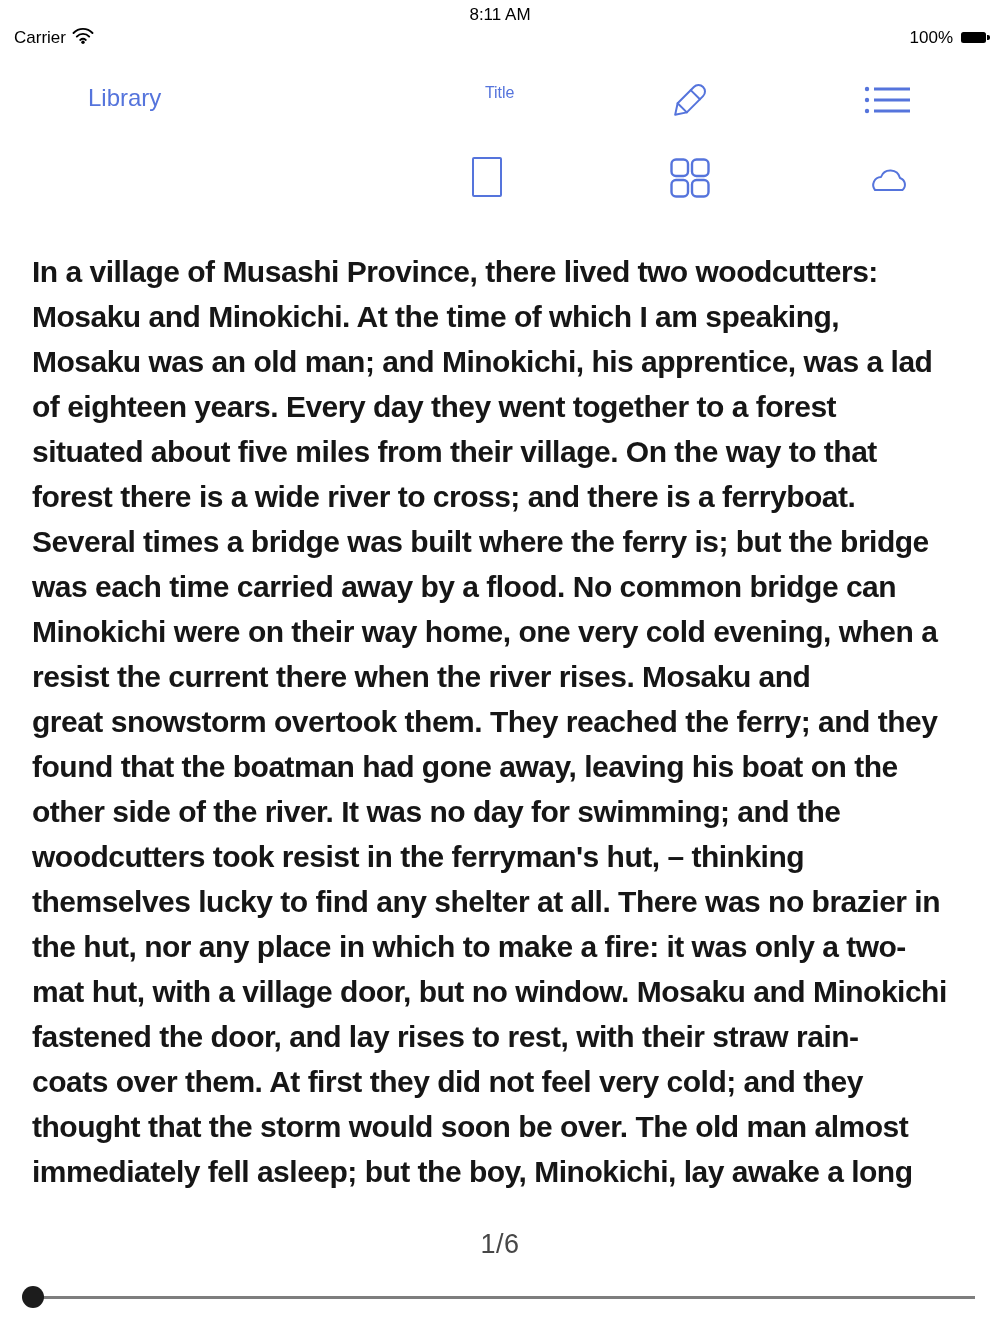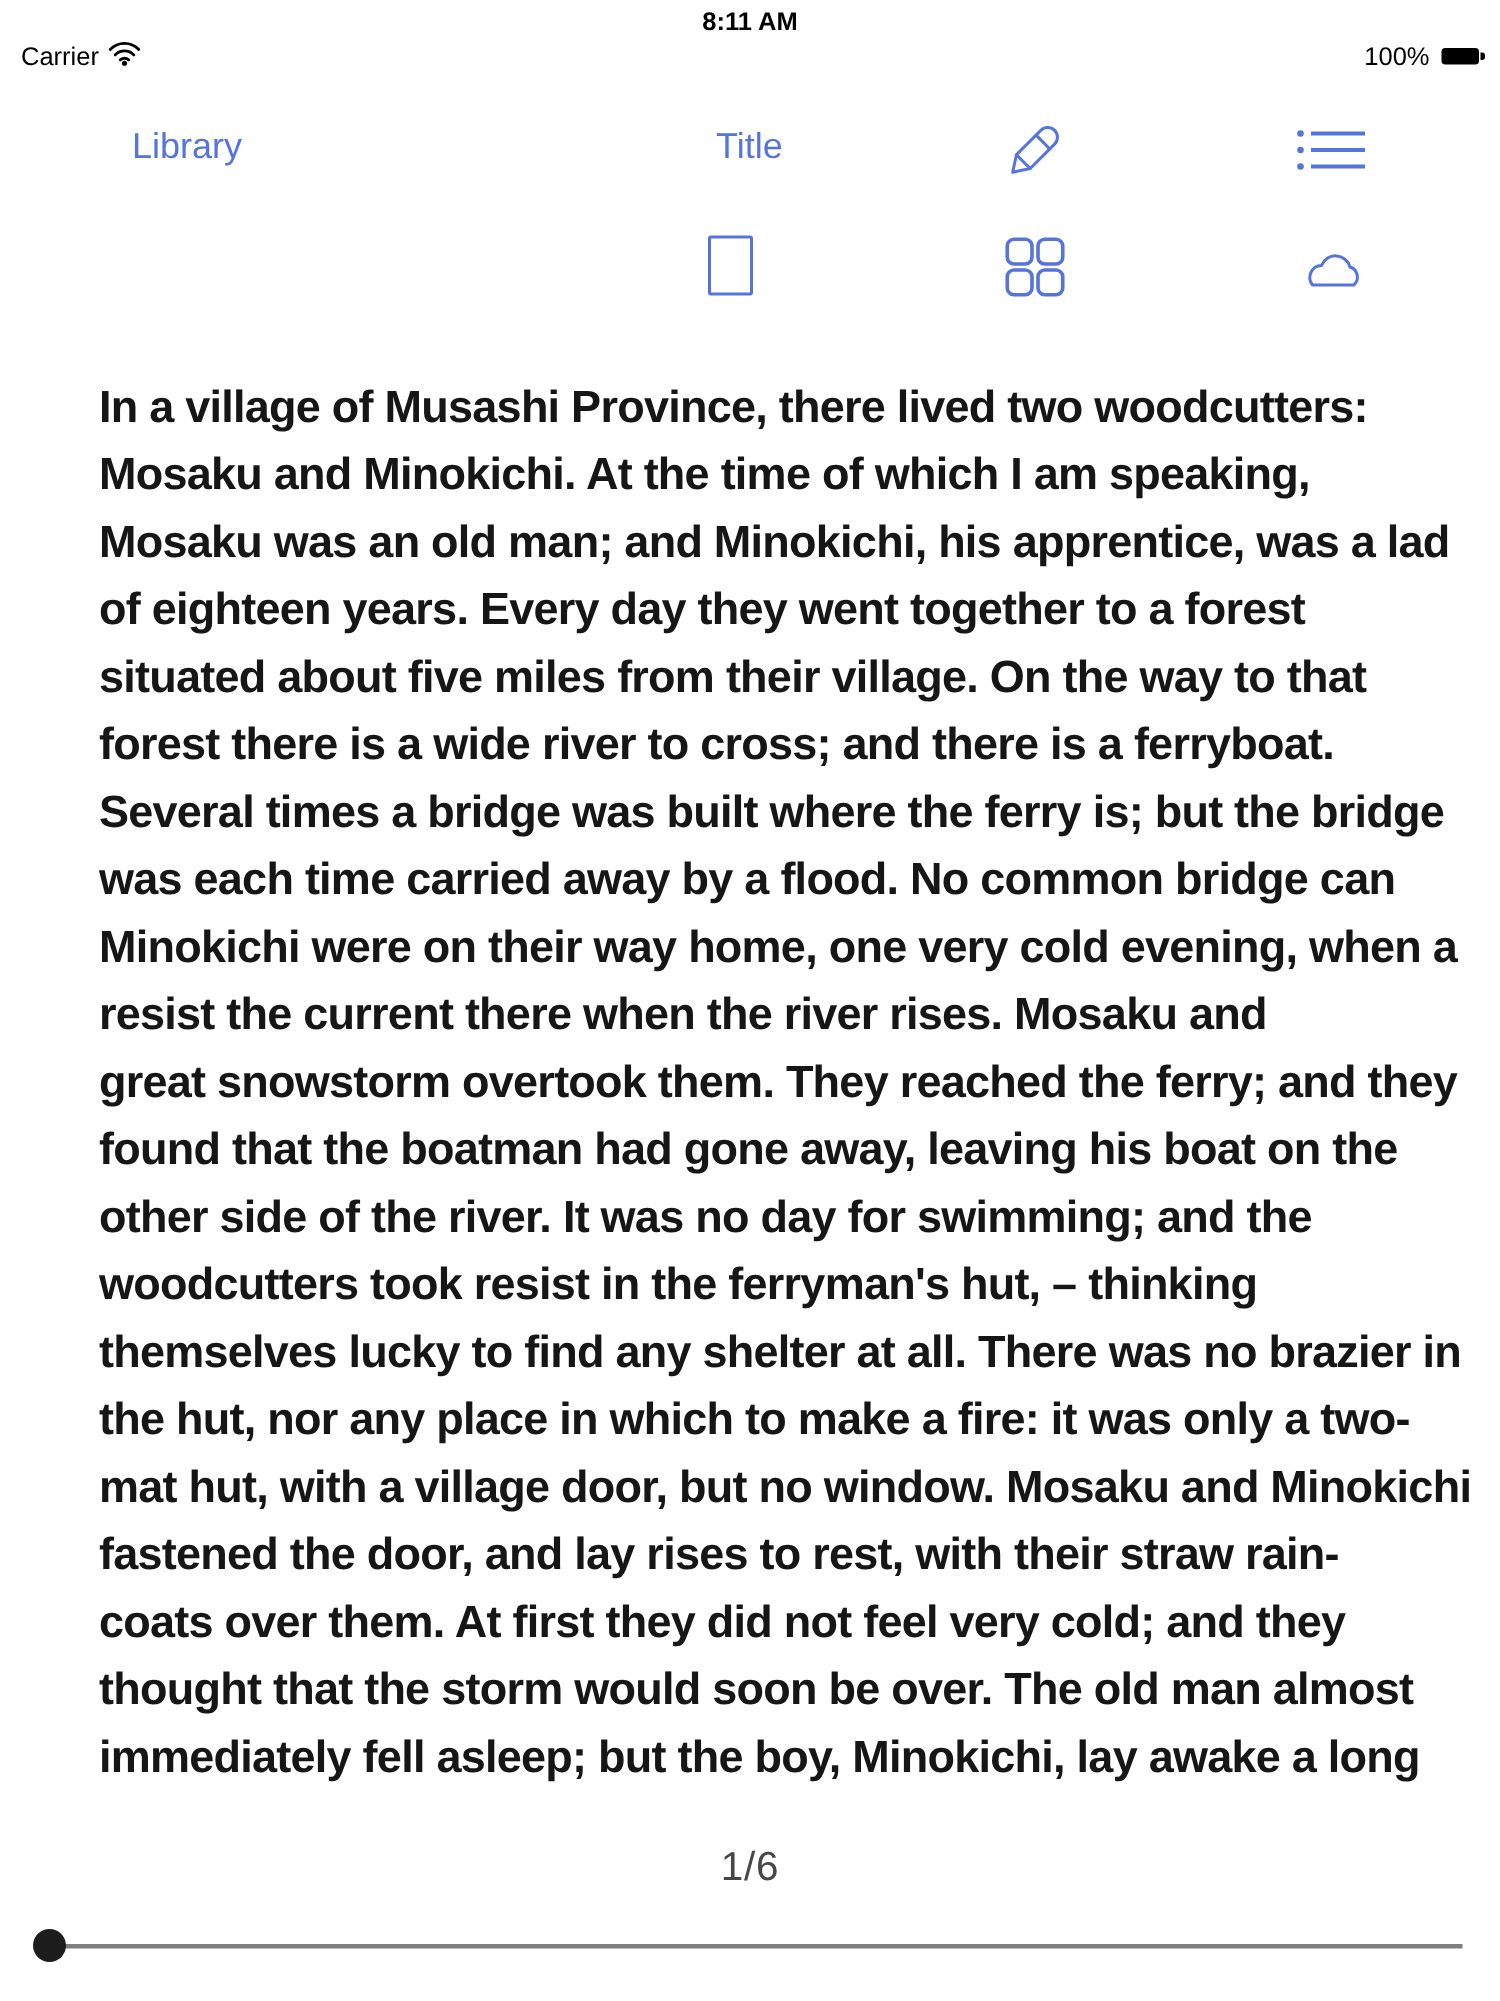--- a/index.html
+++ b/index.html
@@ -22,57 +22,57 @@
   .status-bar {
     position: absolute; top: 0; left: 0; right: 0; height: 30px;
     display: flex; align-items: center; justify-content: space-between;
     padding: 0 14px; box-sizing: border-box;
     font-size: 17px; color: var(--status-text);
   }
   .status-left, .status-right { display: flex; align-items: center; gap: 6px; margin-top: 45px; }
   .status-time {
     position: absolute; left: 50%; top: 0; height: 30px;
     display: flex; align-items: center;
-    transform: translateX(-50%); font-weight: bold;
+    transform: translateX(-50%); font-weight: normal;
   }
   .battery-body {
     width: 25px; height: 11.5px; background: #000;
     border-radius: 2.5px; position: relative; margin-left: 2px;
   }
   .battery-body::after {
     content: ""; position: absolute; right: -3.5px; top: 3.2px;
     width: 2.2px; height: 5px; background: #000; border-radius: 0 2px 2px 0;
   }
 
   
   .tb-btn { position: absolute; background: none; border: none; padding: 0; cursor: pointer; }
   .library-button {
     left: 88px; top: 84px;
     font-family: "Liberation Sans", sans-serif;
     font-size: 24px; color: var(--accent);
   }
   .book-title {
     position: absolute; left: 50%; top: 84px; transform: translateX(-51%);
-    font-size: 24px; color: var(--accent);
+    font-size: 16px; color: var(--accent);
   }
   .edit-button   { left: 666px; top: 76px; width: 48px; height: 48px; }
   .toc-button    { left: 864px; top: 86px; width: 48px; height: 28px; }
   .pageview-button {
     left: 472px; top: 157px; width: 30px; height: 40px;
     border: 2.5px solid var(--accent); border-radius: 2px; background: #fff;
   }
   .grid-button   { left: 670px; top: 158px; width: 40px; height: 40px; }
   .cloud-button  { left: 866px; top: 165px; width: 44px; height: 28px; }
   .tb-btn svg { display: block; width: 100%; height: 100%; }
 
   
   .reading-area { position: absolute; left: 32px; top: 249px; width: 936px; }
   .text-line {
     font-size: 30px; font-weight: bold; letter-spacing: -0.5px;
-    line-height: 45px; white-space: nowrap; color: var(--body-text); margin-left: 34px;
+    line-height: 45px; white-space: nowrap; color: var(--body-text);
   }
 
   
   .page-indicator {
     position: absolute; left: 0; right: 0; top: 1229px;
     text-align: center; font-size: 27px; letter-spacing: 0.5px;
     color: var(--page-indicator);
   }
   .progress-slider { position: absolute; left: 22px; right: 25px; top: 1286px; height: 22px; }
   .slider-track {

